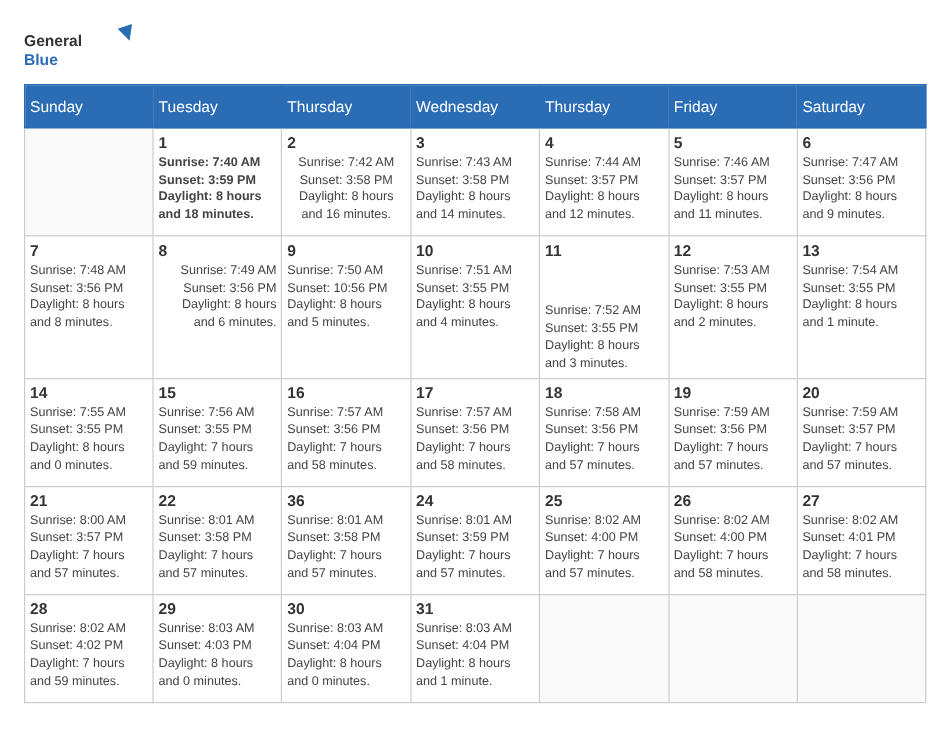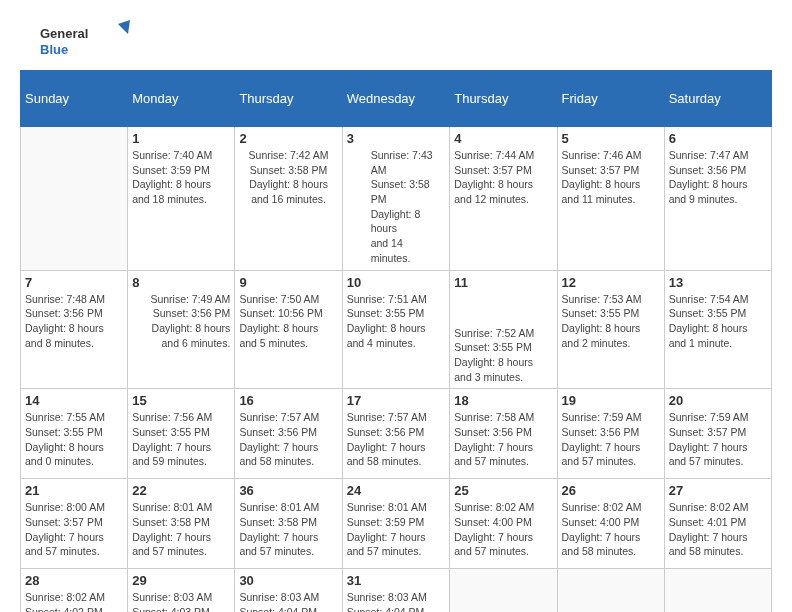--- a/index.html
+++ b/index.html
@@ -13,21 +13,20 @@
     .header-area {
       display: flex;
       justify-content: space-between;
       align-items: flex-start;
       margin-bottom: 10px;
     }
     .logo {
       display: flex;
       align-items: center;
       gap: 4px;
-      margin-left: 20px;
     }
     .title-area {
       text-align: right;
     }
     .month-title {
       font-size: 32px;
       font-weight: bold;
       color: #333;
     }
     .subtitle {
@@ -35,21 +34,21 @@
       color: #555;
     }
     table {
       width: 100%;
       border-collapse: collapse;
       font-size: 11px;
     }
     thead tr th {
       background-color: #2a6db5;
       color: #fff;
-      padding: 20px 4px;
+      padding: 10px 4px;
       text-align: left;
       font-size: 13px;
       font-weight: normal;
       border: 1px solid #2a6db5;
     }
     tbody tr td {
       border: 1px solid #ccc;
       vertical-align: top;
       padding: 4px;
       height: 90px;
@@ -85,48 +84,48 @@
   <div class="title-area">
     <div class="month-title"></div>
     <div class="subtitle"></div>
   </div>
 </div>
 
 <table>
   <thead>
     <tr>
     <th>Sunday</th>
-        <th>Monday</th>
+        <th>Tuesday</th>
         <th>Thursday</th>
         <th>Wednesday</th>
         <th>Thursday</th>
         <th>Friday</th>
         <th>Saturday</th>
       </tr>
   </thead>
   <tbody id="calendar-body">
   <tr>
         <td class="empty-cell"></td>
         <td>
           <span class="day-num">1</span>
-          <div class="day-info" style="white-space: pre-line;">Sunrise: 7:40 AM
+          <div class="day-info" style="white-space: pre-line; font-weight: bold;">Sunrise: 7:40 AM
 Sunset: 3:59 PM
 Daylight: 8 hours
 and 18 minutes.</div>
         </td>
         <td>
           <span class="day-num">2</span>
           <div class="day-info" style="white-space: pre-line; text-align: center;">Sunrise: 7:42 AM
 Sunset: 3:58 PM
 Daylight: 8 hours
 and 16 minutes.</div>
         </td>
         <td>
           <span class="day-num">3</span>
-          <div class="day-info" style="white-space: pre-line; margin-left: 24px;">Sunrise: 7:43 AM
+          <div class="day-info" style="white-space: pre-line;">Sunrise: 7:43 AM
 Sunset: 3:58 PM
 Daylight: 8 hours
 and 14 minutes.</div>
         </td>
         <td>
           <span class="day-num">4</span>
           <div class="day-info" style="white-space: pre-line;">Sunrise: 7:44 AM
 Sunset: 3:57 PM
 Daylight: 8 hours
 and 12 minutes.</div>

